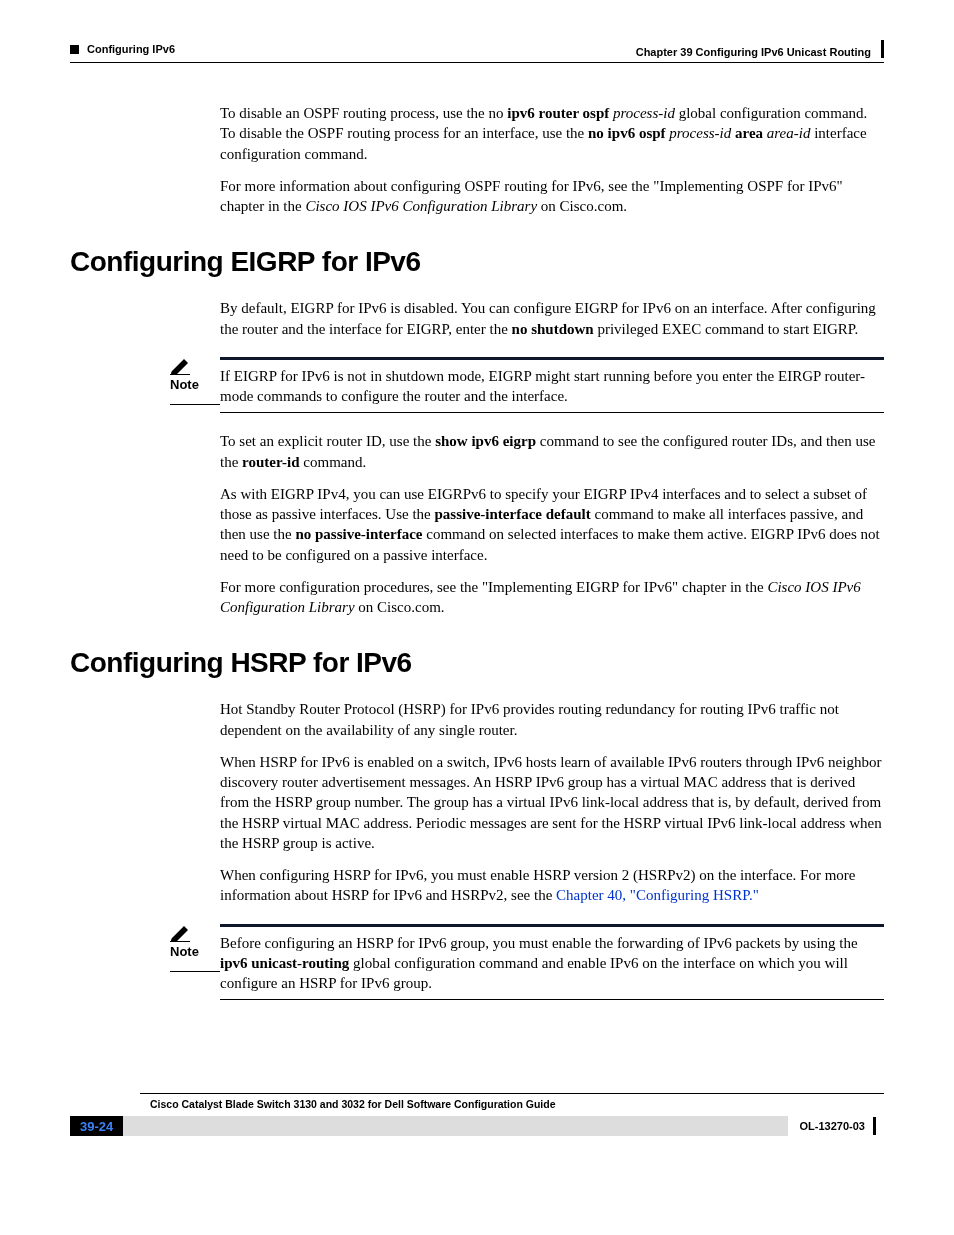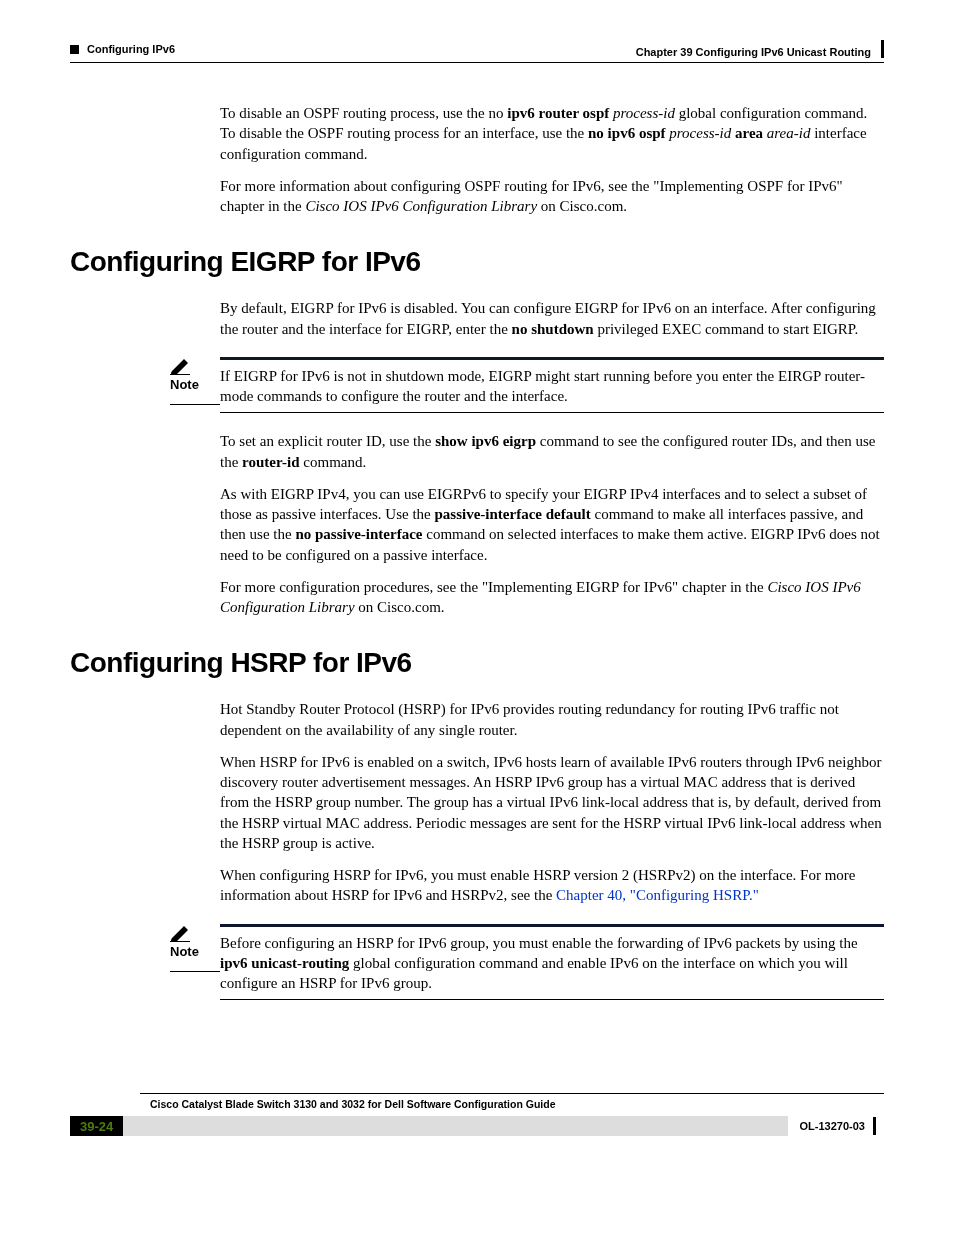--- a/index.html
+++ b/index.html
@@ -111,21 +111,21 @@
     text-align: left;
     margin: 4px 0 6px 80px;
   }
   .footer-bar {
     display: flex;
     align-items: stretch;
     height: 20px;
   }
   .footer-page-tab {
     background: #000;
-    color: #4d7c0f;
+    color: #3b82f6;
     font-family: Arial, Helvetica, sans-serif;
     font-weight: bold;
     font-size: 13px;
     padding: 10px 10px;
     display: flex;
     align-items: center;
   }
   .footer-gray {
     flex: 1;
     background: #ddd;

